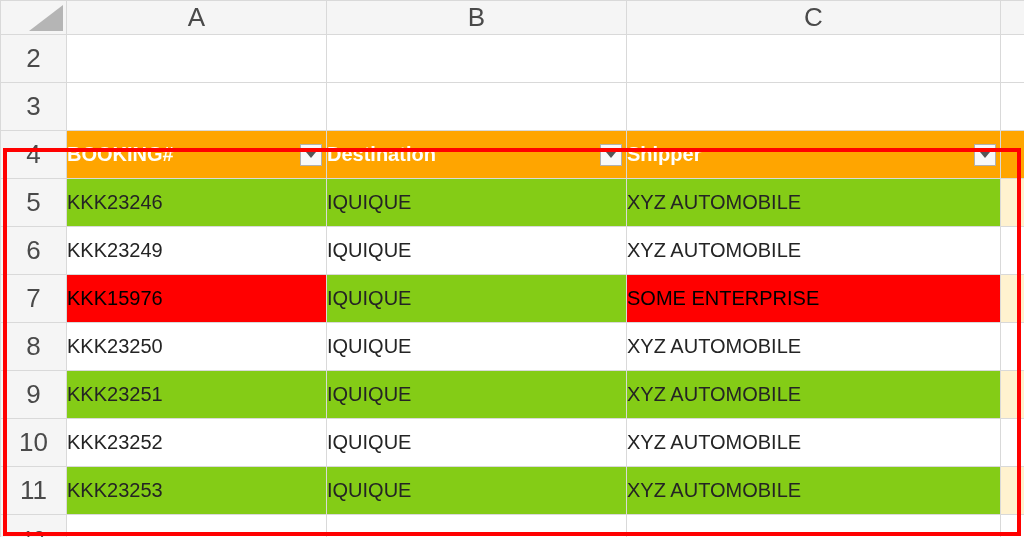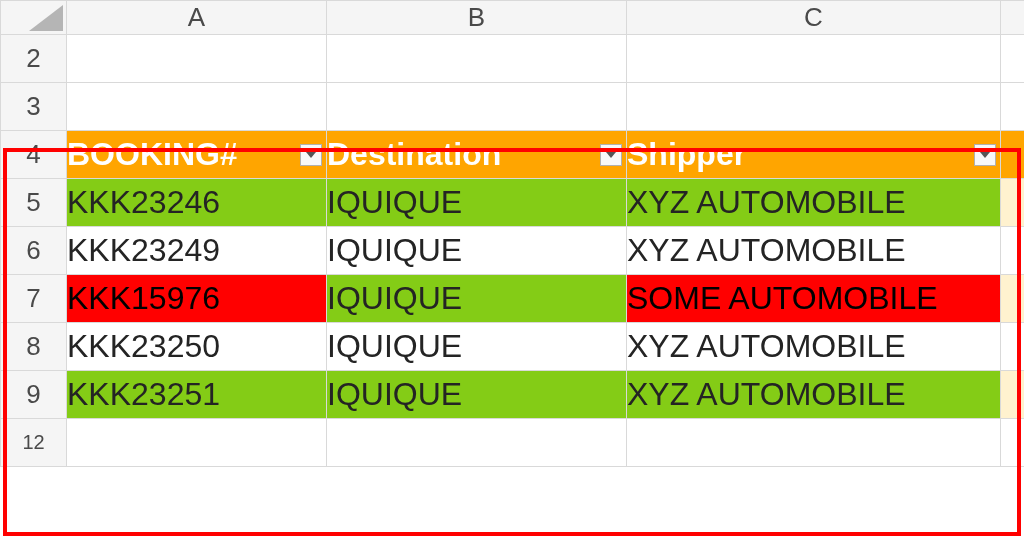--- a/index.html
+++ b/index.html
@@ -61,21 +61,21 @@
     background: #f5f5f5;
     color: #4a4a4a;
     text-align: center;
     font-weight: normal;
     font-size: 26px;
   }
   td.datacell, td.headercell {
     padding-left: 8px;
     padding-right: 4px;
     position: relative;
-    font-size: 32px;
+    font-size: 20px;
     margin-left: 12px;
   }
   
   td.tbl-header {
     background: #ffa500;
     color: #ffffff;
     font-weight: bold;
   }
   
   td.band {
@@ -198,37 +198,51 @@
       <th class="rowhdr">6</th>
       <td class="datacell">KKK23249</td>
       <td class="datacell">IQUIQUE</td>
       <td class="datacell">XYZ AUTOMOBILE</td>
       <td class="sliver"></td>
     </tr>
     <tr>
       <th class="rowhdr">7</th>
       <td class="datacell band alert">KKK15976</td>
       <td class="datacell band">IQUIQUE</td>
-      <td class="datacell band alert">SOME AUTOMOBILE</td>
+      <td class="datacell band alert">SOME ENTERPRISE</td>
       <td class="sliver band"></td>
     </tr>
     <tr>
       <th class="rowhdr">8</th>
       <td class="datacell">KKK23250</td>
       <td class="datacell">IQUIQUE</td>
       <td class="datacell">XYZ AUTOMOBILE</td>
       <td class="sliver"></td>
     </tr>
     <tr>
       <th class="rowhdr">9</th>
       <td class="datacell band">KKK23251</td>
       <td class="datacell band">IQUIQUE</td>
       <td class="datacell band">XYZ AUTOMOBILE</td>
       <td class="sliver band"></td>
     </tr>
+    <tr>
+      <th class="rowhdr">10</th>
+      <td class="datacell">KKK23252</td>
+      <td class="datacell">IQUIQUE</td>
+      <td class="datacell">XYZ AUTOMOBILE</td>
+      <td class="sliver"></td>
+    </tr>
+    <tr>
+      <th class="rowhdr">11</th>
+      <td class="datacell band">KKK23253</td>
+      <td class="datacell band">IQUIQUE</td>
+      <td class="datacell band">XYZ AUTOMOBILE</td>
+      <td class="sliver band"></td>
+    </tr>
 
     <tr style="height:18px">
       <th class="rowhdr" style="font-size:20px">12</th>
       <td class="datacell"></td>
       <td class="datacell"></td>
       <td class="datacell"></td>
       <td class="sliver"></td>
     </tr>
   </tbody>
     </table>

